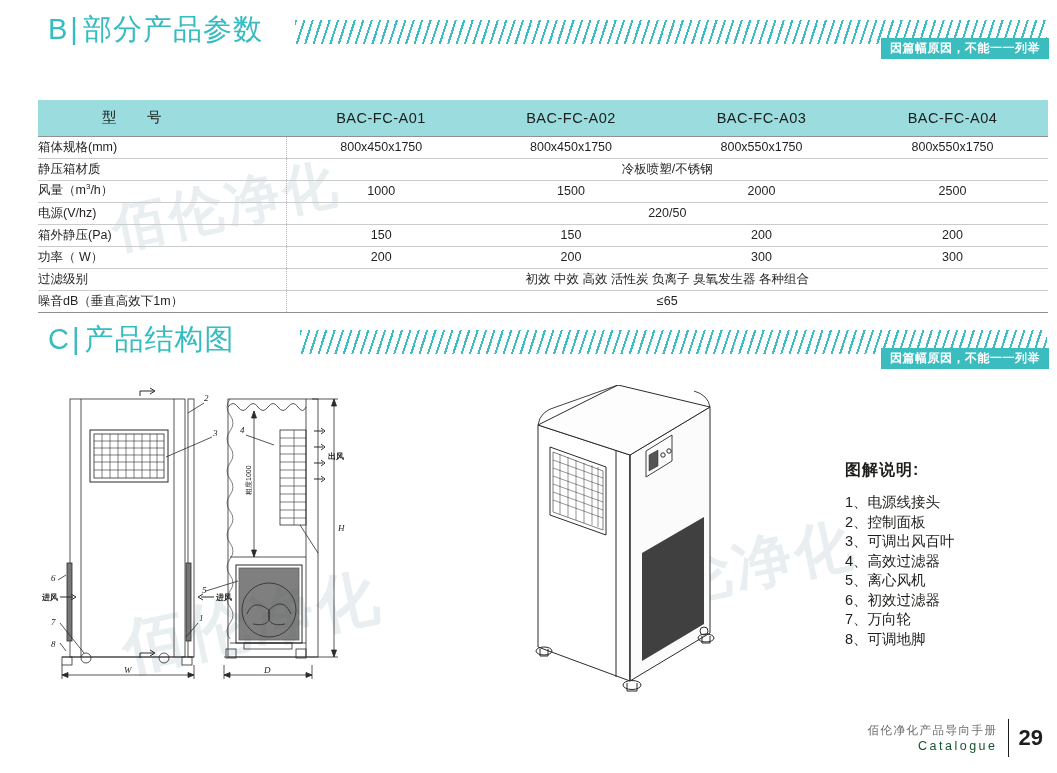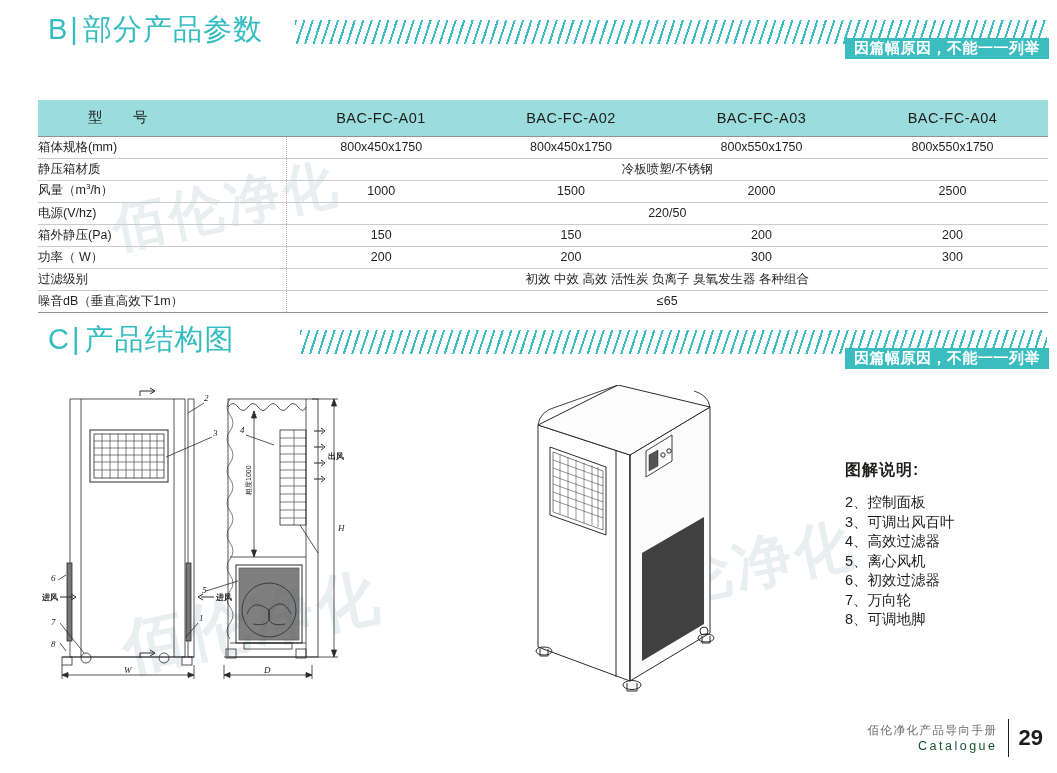--- a/index.html
+++ b/index.html
@@ -23,37 +23,37 @@
   .stripes {
     position:absolute; top:12px; height:24px;
     background-image: repeating-linear-gradient(
         108deg,
         #3BBDC2 0px, #3BBDC2 2px,
         rgba(255,255,255,0) 2px, rgba(255,255,255,0) 8px);
   }
   .badge {
     position:absolute; right:8px; top:30px;
     background:#3BBDC0; color:#ffffff;
-    font-size:15px; font-weight:bold; letter-spacing:.5px;
+    font-size:12px; font-weight:bold; letter-spacing:.5px;
     padding:3px 9px 4px 9px; white-space:nowrap;
     line-height:14px;
   }
 
   
   .table-wrap { position:absolute; left:38px; top:100px; width:1010px; }
   table.spec { border-collapse:collapse; width:1010px; table-layout:fixed; }
   table.spec th, table.spec td {
     font-size:12.5px; color:#231f20; font-weight:400;
     padding:0; height:22px; vertical-align:middle;
   }
   table.spec thead th {
     background:#9BDCDE; height:36px; font-weight:400;
     font-size:14.5px; color:#1d1d1b; letter-spacing:.5px;
   }
-  table.spec thead th.lbl { text-align:left; padding-left:50px; letter-spacing:8px; }
+  table.spec thead th.lbl { text-align:left; padding-left:64px; letter-spacing:8px; }
   table.spec tbody tr { border-bottom:1px solid #c9cbcc;margin-left:48px; }
   table.spec tbody tr:first-child { border-top:1px solid #8f9193; }
   table.spec tbody tr:last-child { border-bottom:1px solid #8f9193; }
   td.lbl {
     text-align:left; padding-left:14px; font-size:12.5px;
     border-right:1px dotted #b3b5b7; width:248px;
   }
   td.val { text-align:center; }
   td.span { text-align:center; }
   sup { font-size:8px; vertical-align:super; }
@@ -374,20 +374,21 @@
         <text x="86" y="288">W</text>
         <text x="226" y="288">D</text>
         <text x="300" y="146">H</text>
       </g>
     </svg>
   </div>
 
   <div class="legend">
     <div class="legend-title">图解说明:</div>
     <ul id="legend-list">
+        <li>1、电源线接头</li>
         <li>2、控制面板</li>
         <li>3、可调出风百叶</li>
         <li>4、高效过滤器</li>
         <li>5、离心风机</li>
         <li>6、初效过滤器</li>
         <li>7、万向轮</li>
         <li>8、可调地脚</li>
       </ul>
   </div>
 

